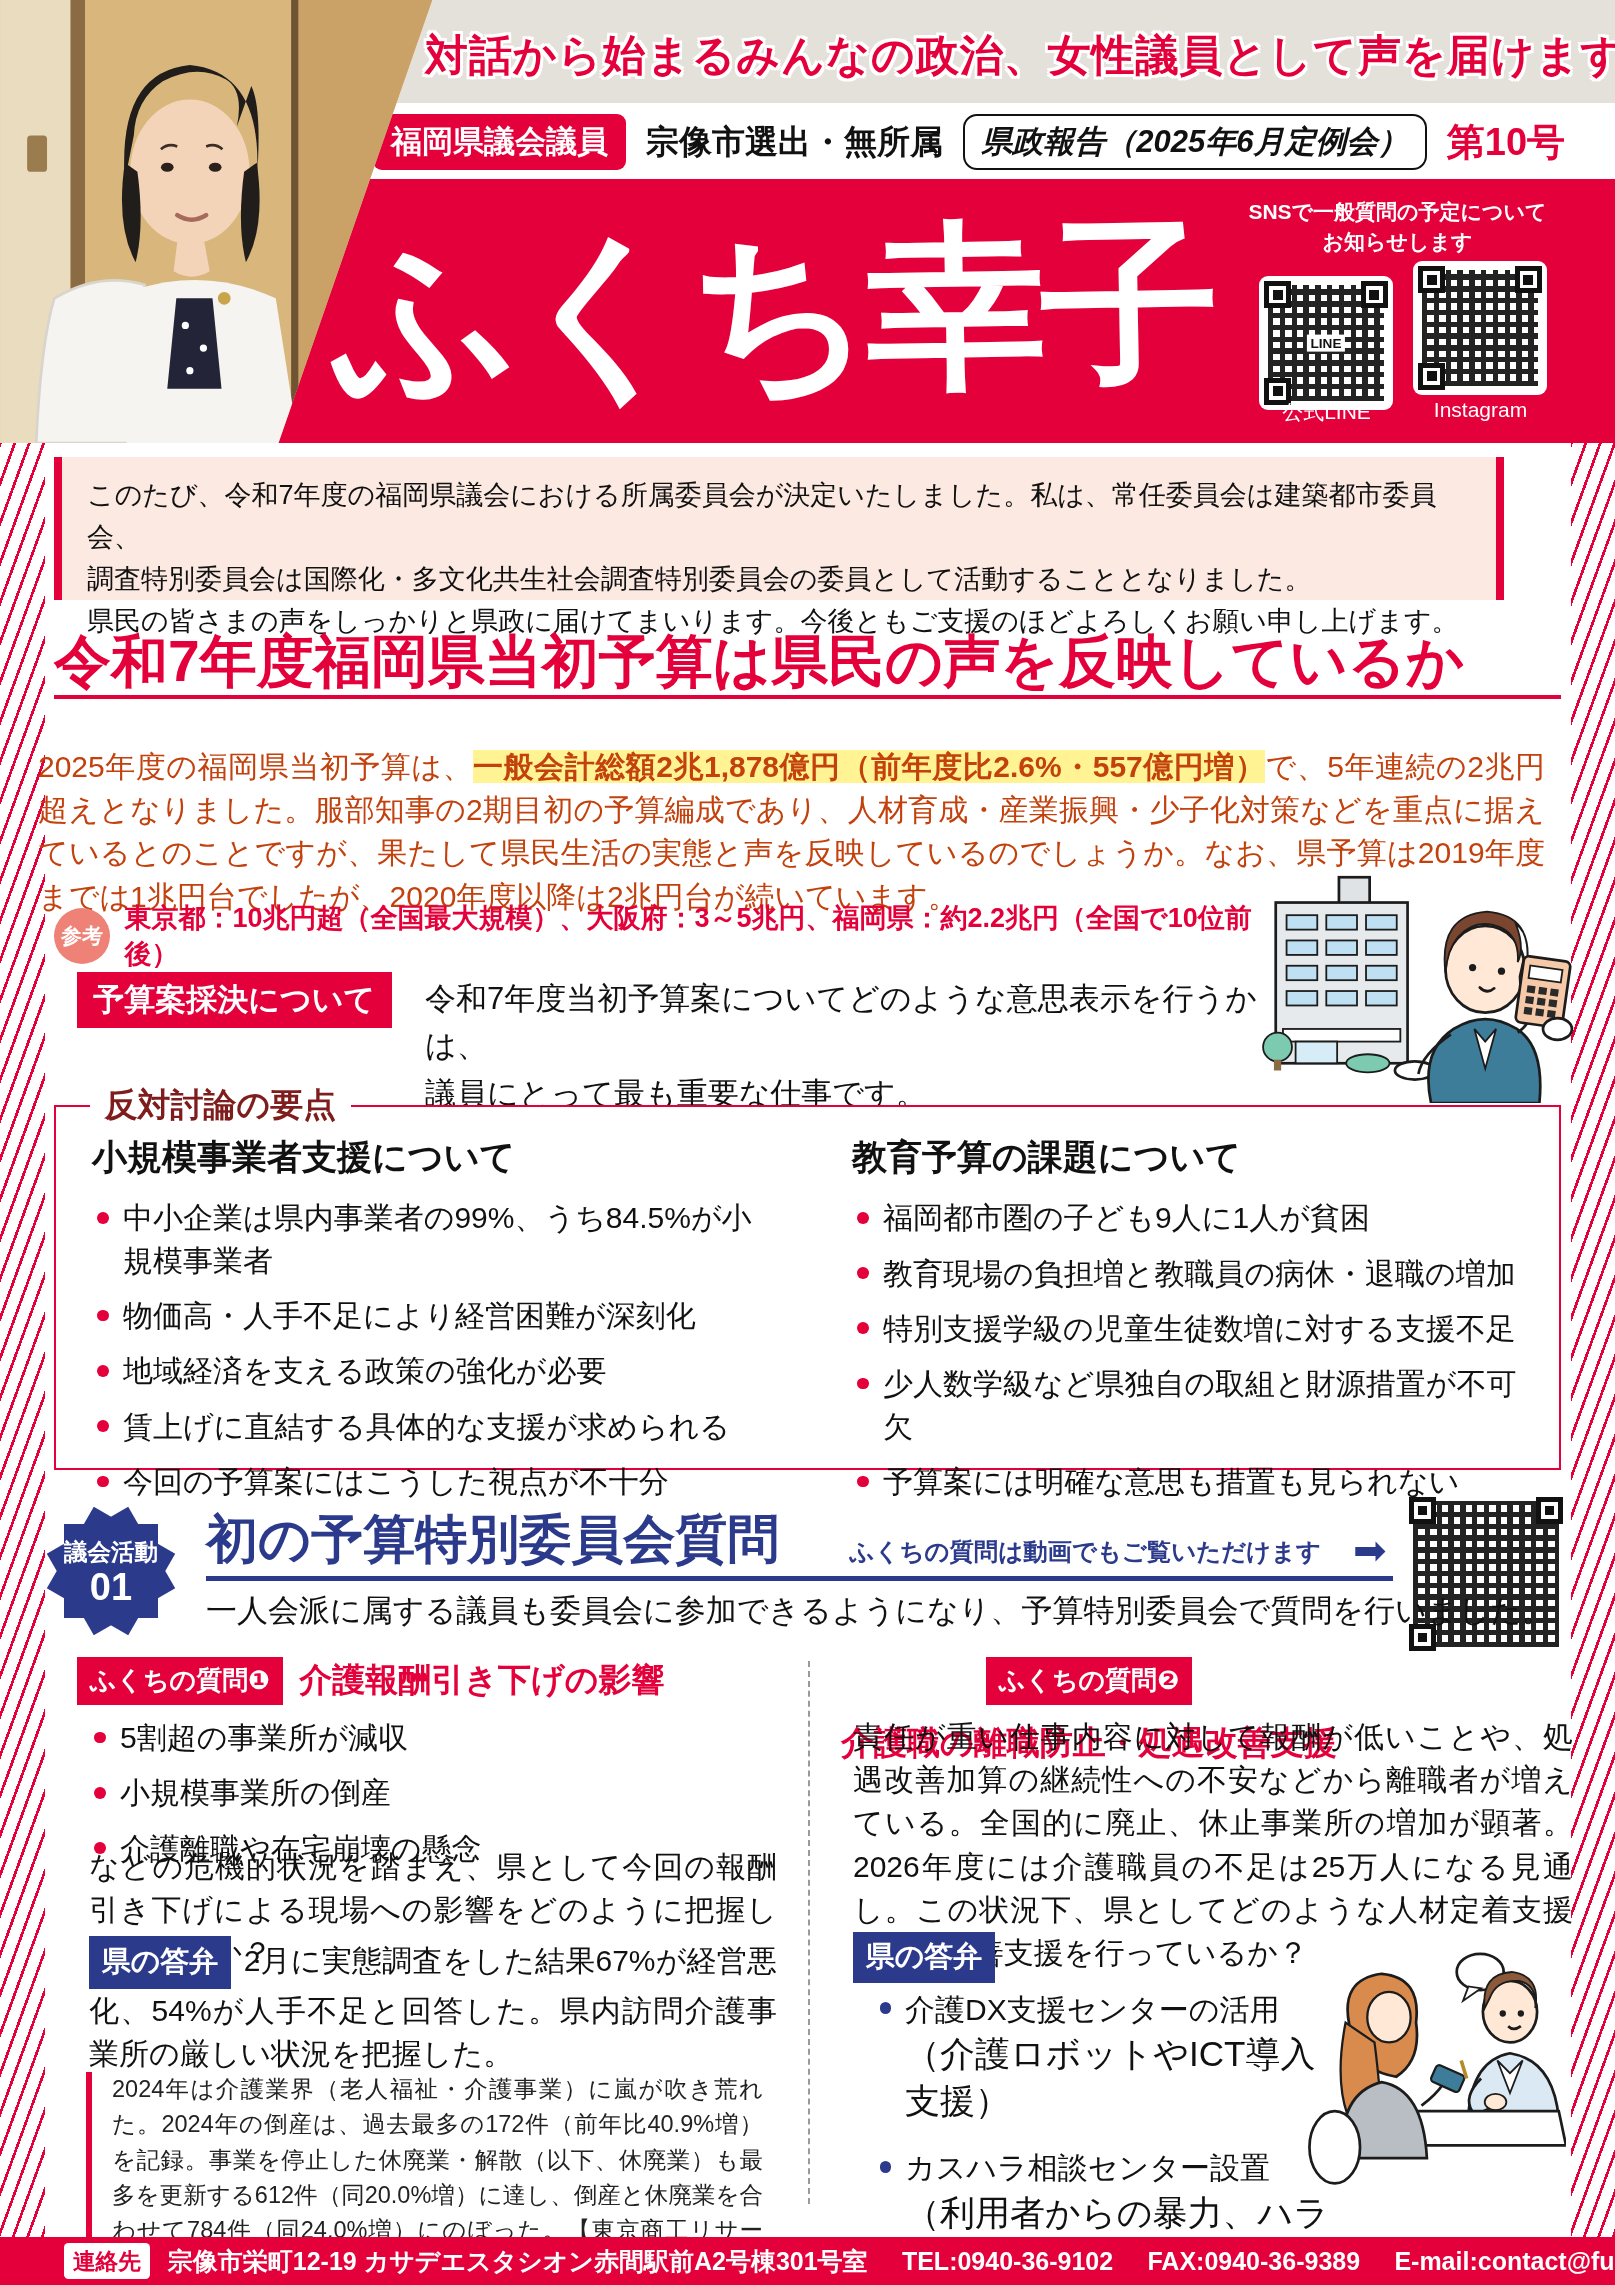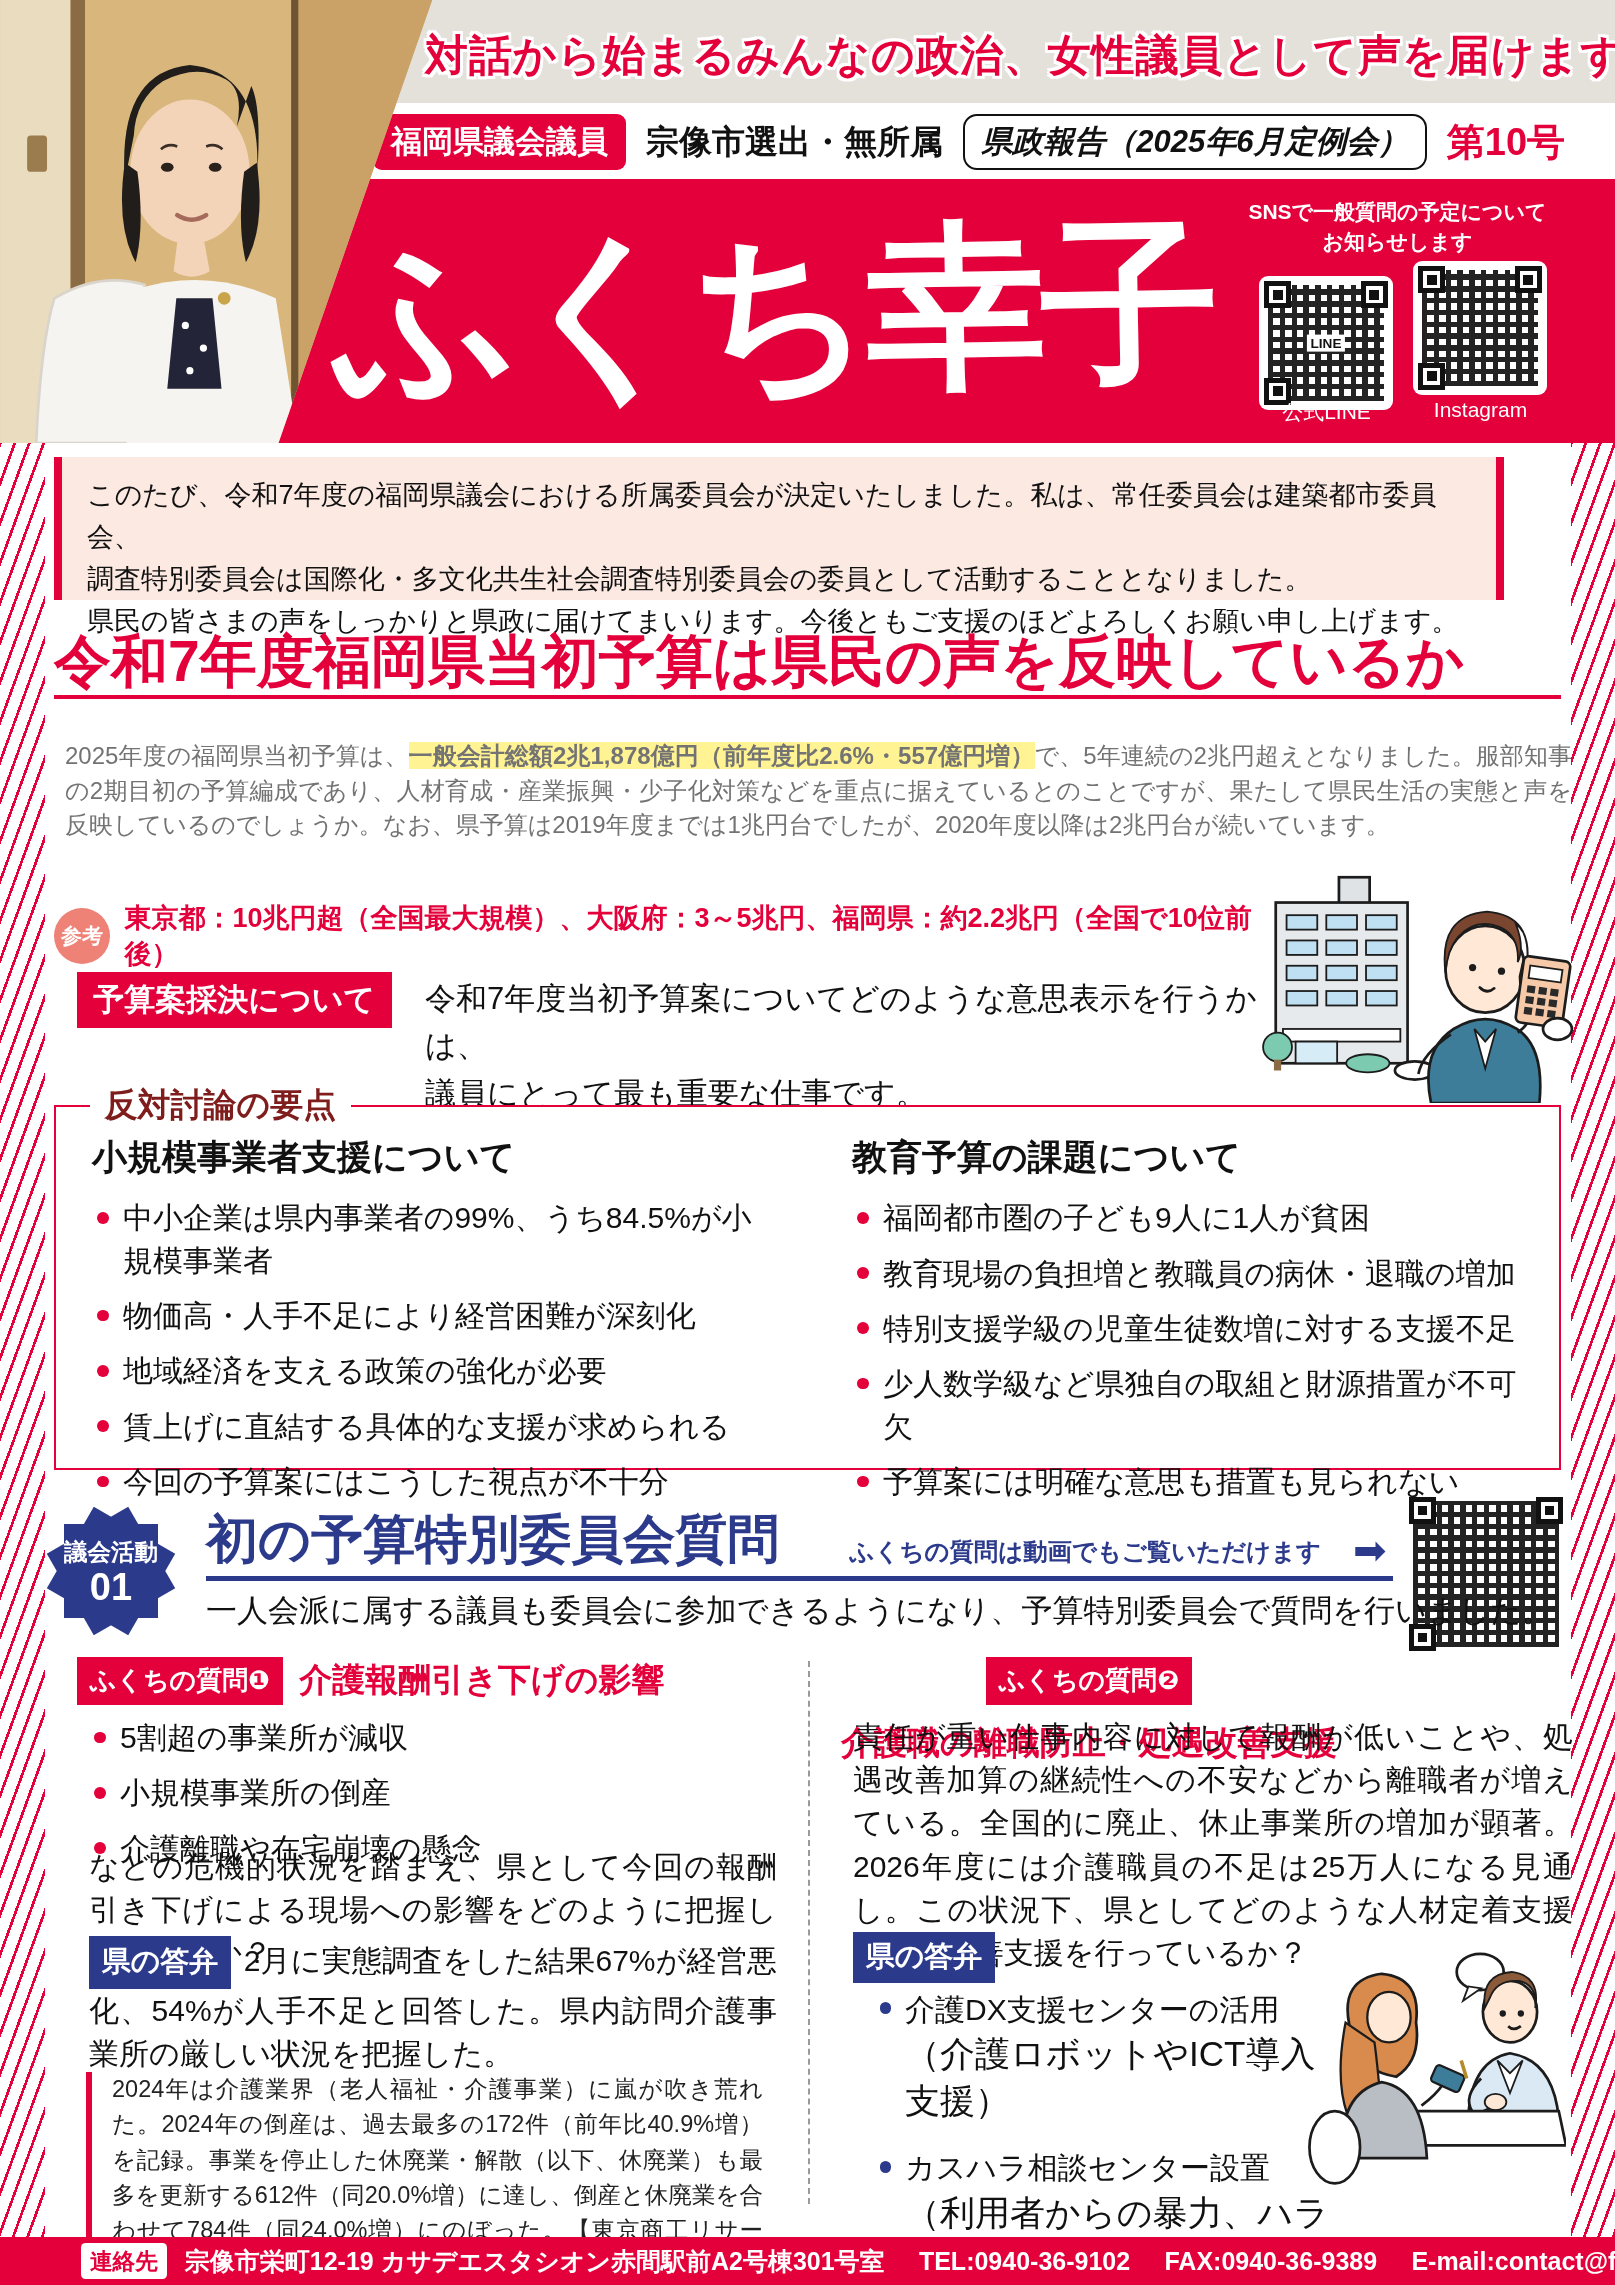--- a/index.html
+++ b/index.html
@@ -40,21 +40,21 @@
   .qr-label{position:absolute;width:145px;text-align:center;color:#fff;font-size:21px;}
 
   
   .intro{position:absolute;left:54px;top:457px;width:1450px;height:143px;background:#fbe9e2;
      border-left:8.1px solid #e4003a;border-right:8.1px solid #e4003a;box-sizing:border-box;
      padding:18px 25px;font-size:27px;line-height:1.55;color:#111;z-index:1;}
 
   
   .headline{position:absolute;left:54px;top:624px;width:1507px;font-size:57px;font-weight:900;color:#e4003a;white-space:nowrap;z-index:1;}
   .headline-rule{position:absolute;left:54px;top:695px;width:1507px;height:3.6px;background:#e4003a;z-index:1;}
-  .body-par{position:absolute;left:65px;top:715px;width:1507px;font-size:24px;line-height:1.44;color:#737373;text-align:justify;z-index:1;}
+  .body-par{position:absolute;left:38px;top:715px;width:1507px;font-size:30px;line-height:1.44;color:#c2410c;text-align:justify;z-index:1;}
   .hl{background:#fff394;font-weight:900;}
   .ref-row{position:absolute;left:54px;top:900px;width:1212px;display:flex;align-items:center;gap:14.5px;z-index:1;}
   .ref-badge{flex:0 0 auto;width:56px;height:56px;border-radius:50%;background:#ef8276;color:#fff;
      display:flex;align-items:center;justify-content:center;font-size:21px;font-weight:700;}
   .ref-text{color:#e4003a;font-size:27px;font-weight:700;}
 
   
   .vote-label{position:absolute;left:77px;top:972px;background:#e4003a;color:#fff;font-size:31px;font-weight:900;
      padding:7.2px 16.3px;z-index:1;}
   .vote-text{position:absolute;left:425px;top:975px;width:868px;font-size:31px;line-height:1.53;color:#111;z-index:1;}
@@ -93,21 +93,21 @@
   .a-badge{display:inline-block;background:#2c3a8c;color:#fff;font-size:29px;font-weight:900;padding:5.4px 12.7px;margin-right:12.7px;}
   .note{position:absolute;left:86px;top:2072px;width:651px;border-left:6.3px solid #e4003a;padding-left:20px;
      font-size:23.5px;line-height:1.5;color:#222;z-index:1;text-align:justify;}
   .ans-list{list-style:none;margin:12.7px 0 0 0;padding:0;}
   .ans-list li{position:relative;padding-left:29px;font-size:30px;line-height:1.35;color:#111;margin-bottom:23.5px;}
   .ans-list li::before{content:"";position:absolute;left:3.6px;top:12.7px;width:11.8px;height:11.8px;border-radius:50%;background:#2c3a8c;}
   .ans-sub{display:block;font-size:35px;}
 
   
   .footer{position:absolute;left:0;top:2237px;width:1616px;height:48px;background:#e4003a;z-index:3;
-     display:flex;align-items:center;gap:18px;padding-left:81px;box-sizing:border-box;white-space:nowrap;}
+     display:flex;align-items:center;gap:18px;padding-left:64px;box-sizing:border-box;white-space:nowrap;}
   .footer .label{background:#fff;color:#e4003a;font-size:22.6px;font-weight:900;padding:2.7px 9px;border-radius:4.5px;}
   .footer .txt{color:#fff;font-size:25px;font-weight:600;margin-right:16.3px;}
 
   svg{display:block;}
 </style>
 </head>
 <body>
 
 <div class="page">
 

